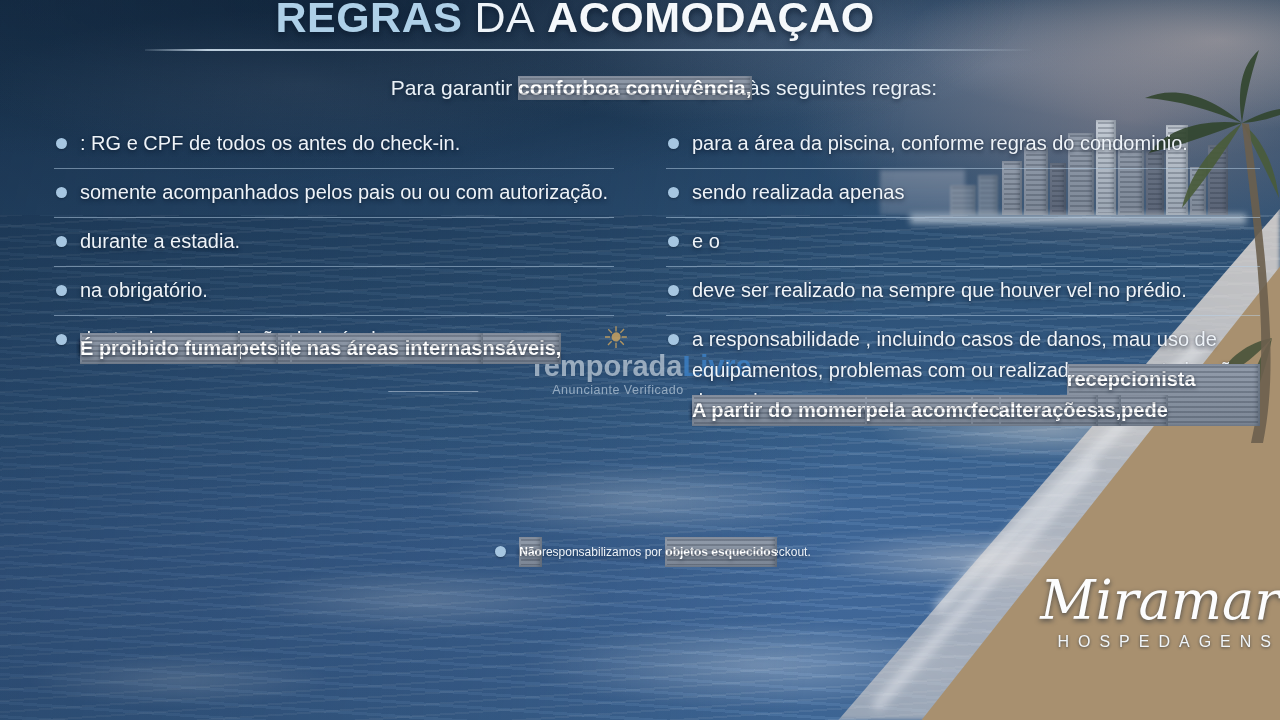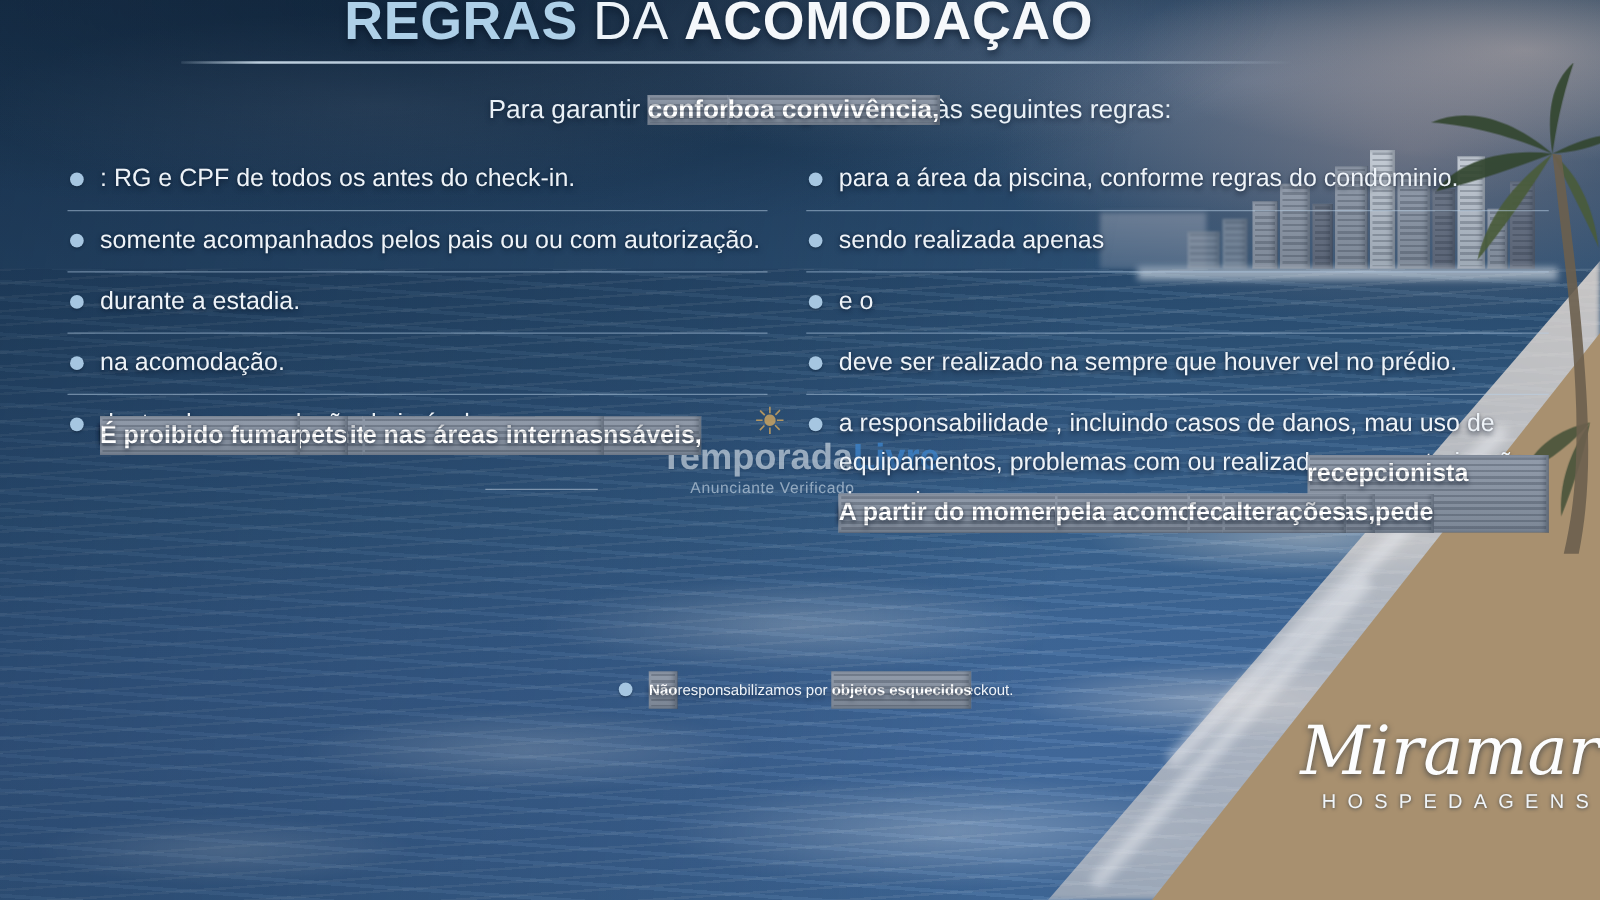--- a/index.html
+++ b/index.html
@@ -76,21 +76,21 @@
   .t2{font-weight:normal;color:#eef4f9;margin-right:12px;}
   .t3{font-weight:bold;}
   .title-rule{position:absolute;top:49px;left:145px;width:890px;height:2px;z-index:5;
     background:linear-gradient(90deg, rgba(215,232,246,0.10), rgba(215,232,246,0.85) 7%, rgba(215,232,246,0.80) 78%, rgba(215,232,246,0));}
   .intro{position:absolute;top:76px;left:0;width:100%;margin:0;text-align:center;
     font-size:21px;color:#eaf1f7;text-shadow:0 2px 4px rgba(8,20,38,0.60);padding-left:24px;}
   .intro .b,.rule-text .b,.footer-text .b{font-weight:bold;color:#ffffff;}
 
   ul.col{list-style:none;margin:0;padding:0;position:absolute;top:120px;}
   .col-left{left:54px;width:560px;}
-  .col-right{left:645px;width:594px;}
+  .col-right{left:666px;width:594px;}
   ul.col li{display:flex;padding:8px 0 9px;}
   ul.col li + li{border-top:1px solid rgba(185,210,232,0.50);}
   .dot{flex:0 0 11px;width:11px;height:11px;border-radius:50%;background:#a6c6e1;
     margin:10px 13px 0 2px;box-shadow:0 1px 2px rgba(10,25,45,0.5);}
   .rule-text{font-size:20px;line-height:31px;color:#eef3f8;
     text-shadow:0 2px 4px rgba(8,20,38,0.60),0 0 2px rgba(8,20,38,0.30);}
 
   .footer-note{position:absolute;top:537px;left:0;width:100%;display:flex;
     justify-content:center;transform:translateX(12px);}
   .footer-note .dot{margin-top:9px;}
@@ -165,21 +165,21 @@
         <li>
           <span class="dot"></span>
           <span class="rule-text"><span class="b">Menores de idade</span><span> somente acompanhados pelos pais ou </span><span class="b">responsáveis,</span><span> ou com autorização.</span></span>
         </li>
         <li>
           <span class="dot"></span>
           <span class="rule-text"><span class="b">Visitas não são permitidas</span><span> durante a estadia.</span></span>
         </li>
         <li>
           <span class="dot"></span>
-          <span class="rule-text"><span class="b">Não é permitido pets</span><span> na acomodação.</span></span>
+          <span class="rule-text"><span class="b">Não é permitido pets</span><span> na obrigatório.</span></span>
         </li>
         <li>
           <span class="dot"></span>
           <span class="rule-text"><span class="b">É proibido fumar</span><span> dentro da acomodação </span><span class="b">e nas áreas internas</span><span> do imóvel.</span></span>
         </li>
       </ul>
     <ul class="col col-right">
         <li>
           <span class="dot"></span>
           <span class="rule-text"><span class="b">Proibido levar recipientes de vidro</span><span> para a área da piscina, conforme regras do condominio.</span></span>

